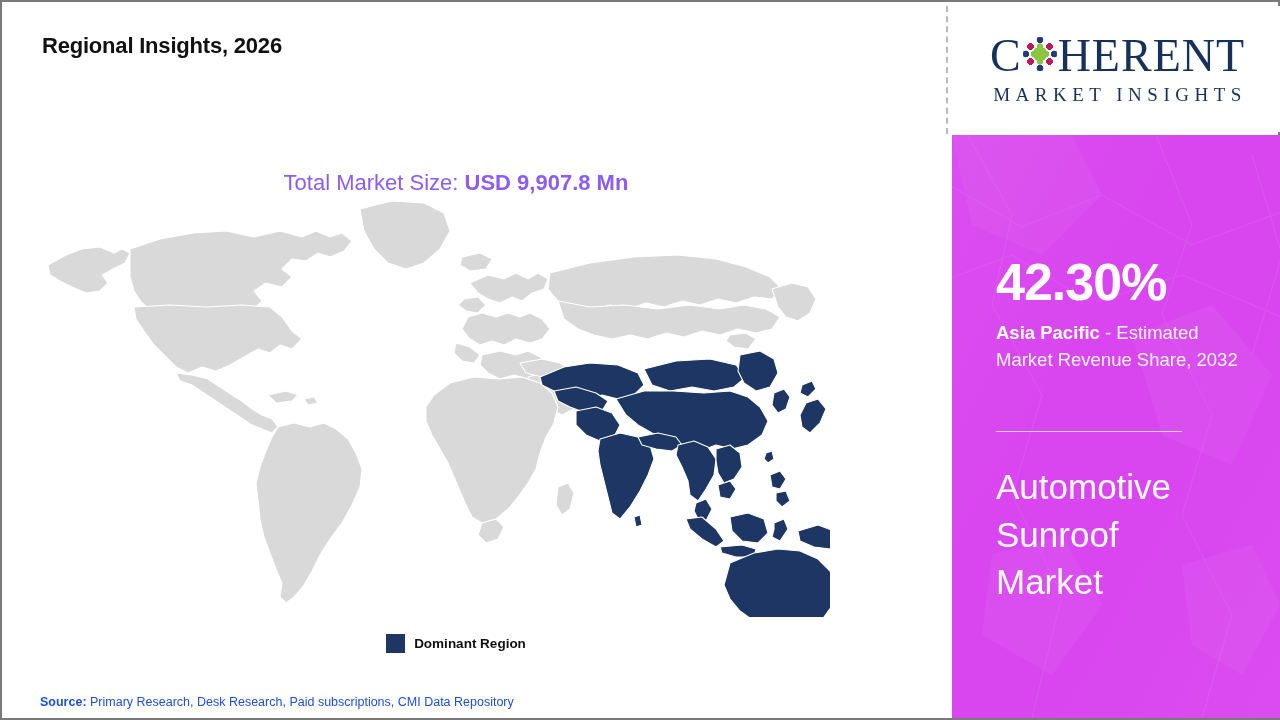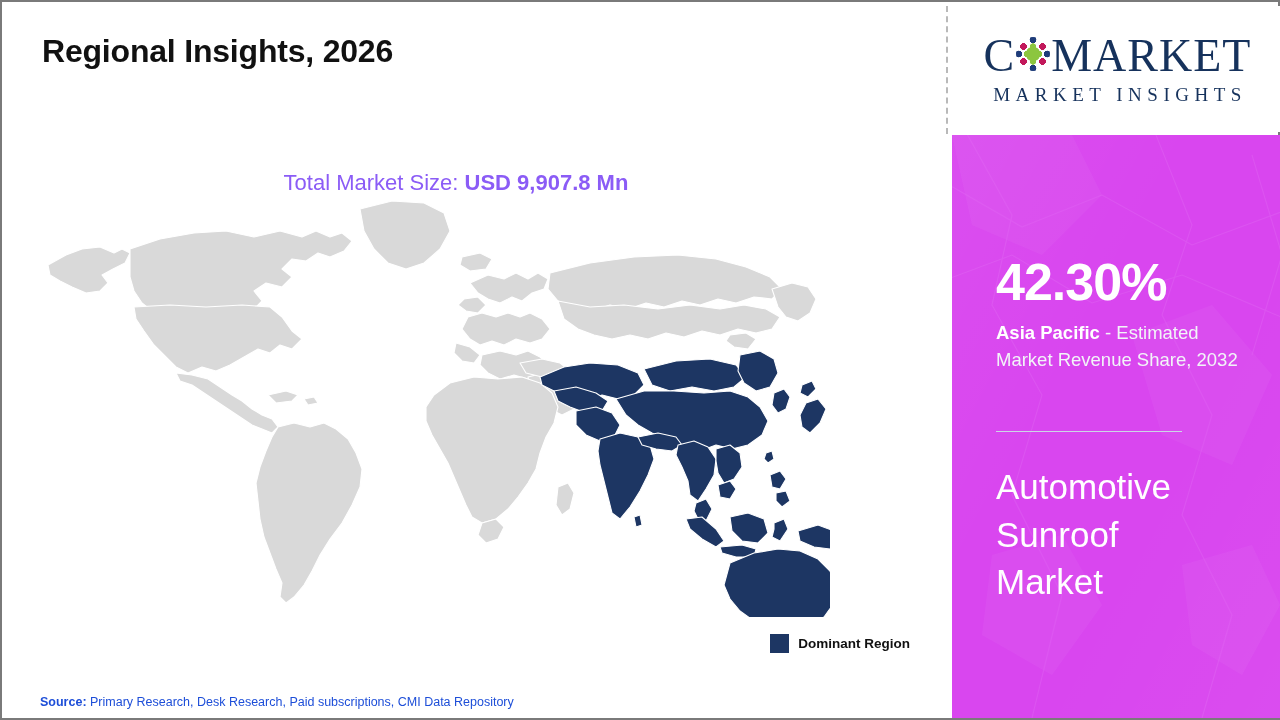--- a/index.html
+++ b/index.html
@@ -16,42 +16,42 @@
     border:2px solid #7a7a7a;
   }
 
   
   #left-pane{
     position:absolute;left:0;top:0;width:945px;height:716px;
     background:#ffffff;
   }
   #page-title{
     position:absolute;left:40px;top:31px;
-    font-size:32px;font-weight:bold;color:#111111;
+    font-size:22px;font-weight:bold;color:#111111;
     letter-spacing:-0.2px;white-space:nowrap;
   }
   #market-size-line{
     position:absolute;left:0;top:124px;width:908px;
     text-align:center;font-size:22px;color:#8b5cf6;
     white-space:nowrap;
     margin-top:44px;
   }
   #market-size-label{font-weight:400;}
   #market-size-value{font-weight:bold;}
 
   
   #map-wrap{
     position:absolute;left:28px;top:185px;width:800px;height:430px;
   }
   #world-map{display:block;width:800px;height:430px;}
 
   
   #legend{
     position:absolute;left:0;top:632px;width:908px;
-    display:flex;align-items:center;justify-content:flex-end;gap:9px;
+    display:flex;align-items:center;justify-content:center;gap:9px;
   }
   #legend-swatch{
     width:19px;height:19px;background:#1d3663;display:block;
   }
   #legend-label{
     font-size:13.5px;font-weight:bold;color:#111111;
   }
 
   
   #source-note{
@@ -275,21 +275,21 @@
       <b>Source:</b><span> Primary Research, Desk Research, Paid subscriptions, CMI Data Repository</span>
     </div>
   </div>
 
   <div id="divider"></div>
 
   <div id="logo-box">
     <div id="logo-word">
       <span id="logo-c">C</span>
       <span id="logo-globe"></span>
-      <span id="logo-rest">MARKET</span>
+      <span id="logo-rest">HERENT</span>
     </div>
     <div id="logo-sub">MARKET INSIGHTS</div>
   </div>
 
   <div id="stat-panel" style="background: #d946ef;">
 
     <svg id="panel-texture" viewBox="0 0 328 583" preserveAspectRatio="xMidYMid slice" xmlns="http://www.w3.org/2000/svg">
       <g fill="none" stroke="#ffffff" stroke-width="1.1" opacity="0.55">
         <path d="M-20,40 L70,92 L150,60 L240,110 L348,70"></path>
         <path d="M-20,150 L60,120 L140,168 L230,140 L348,190"></path>

